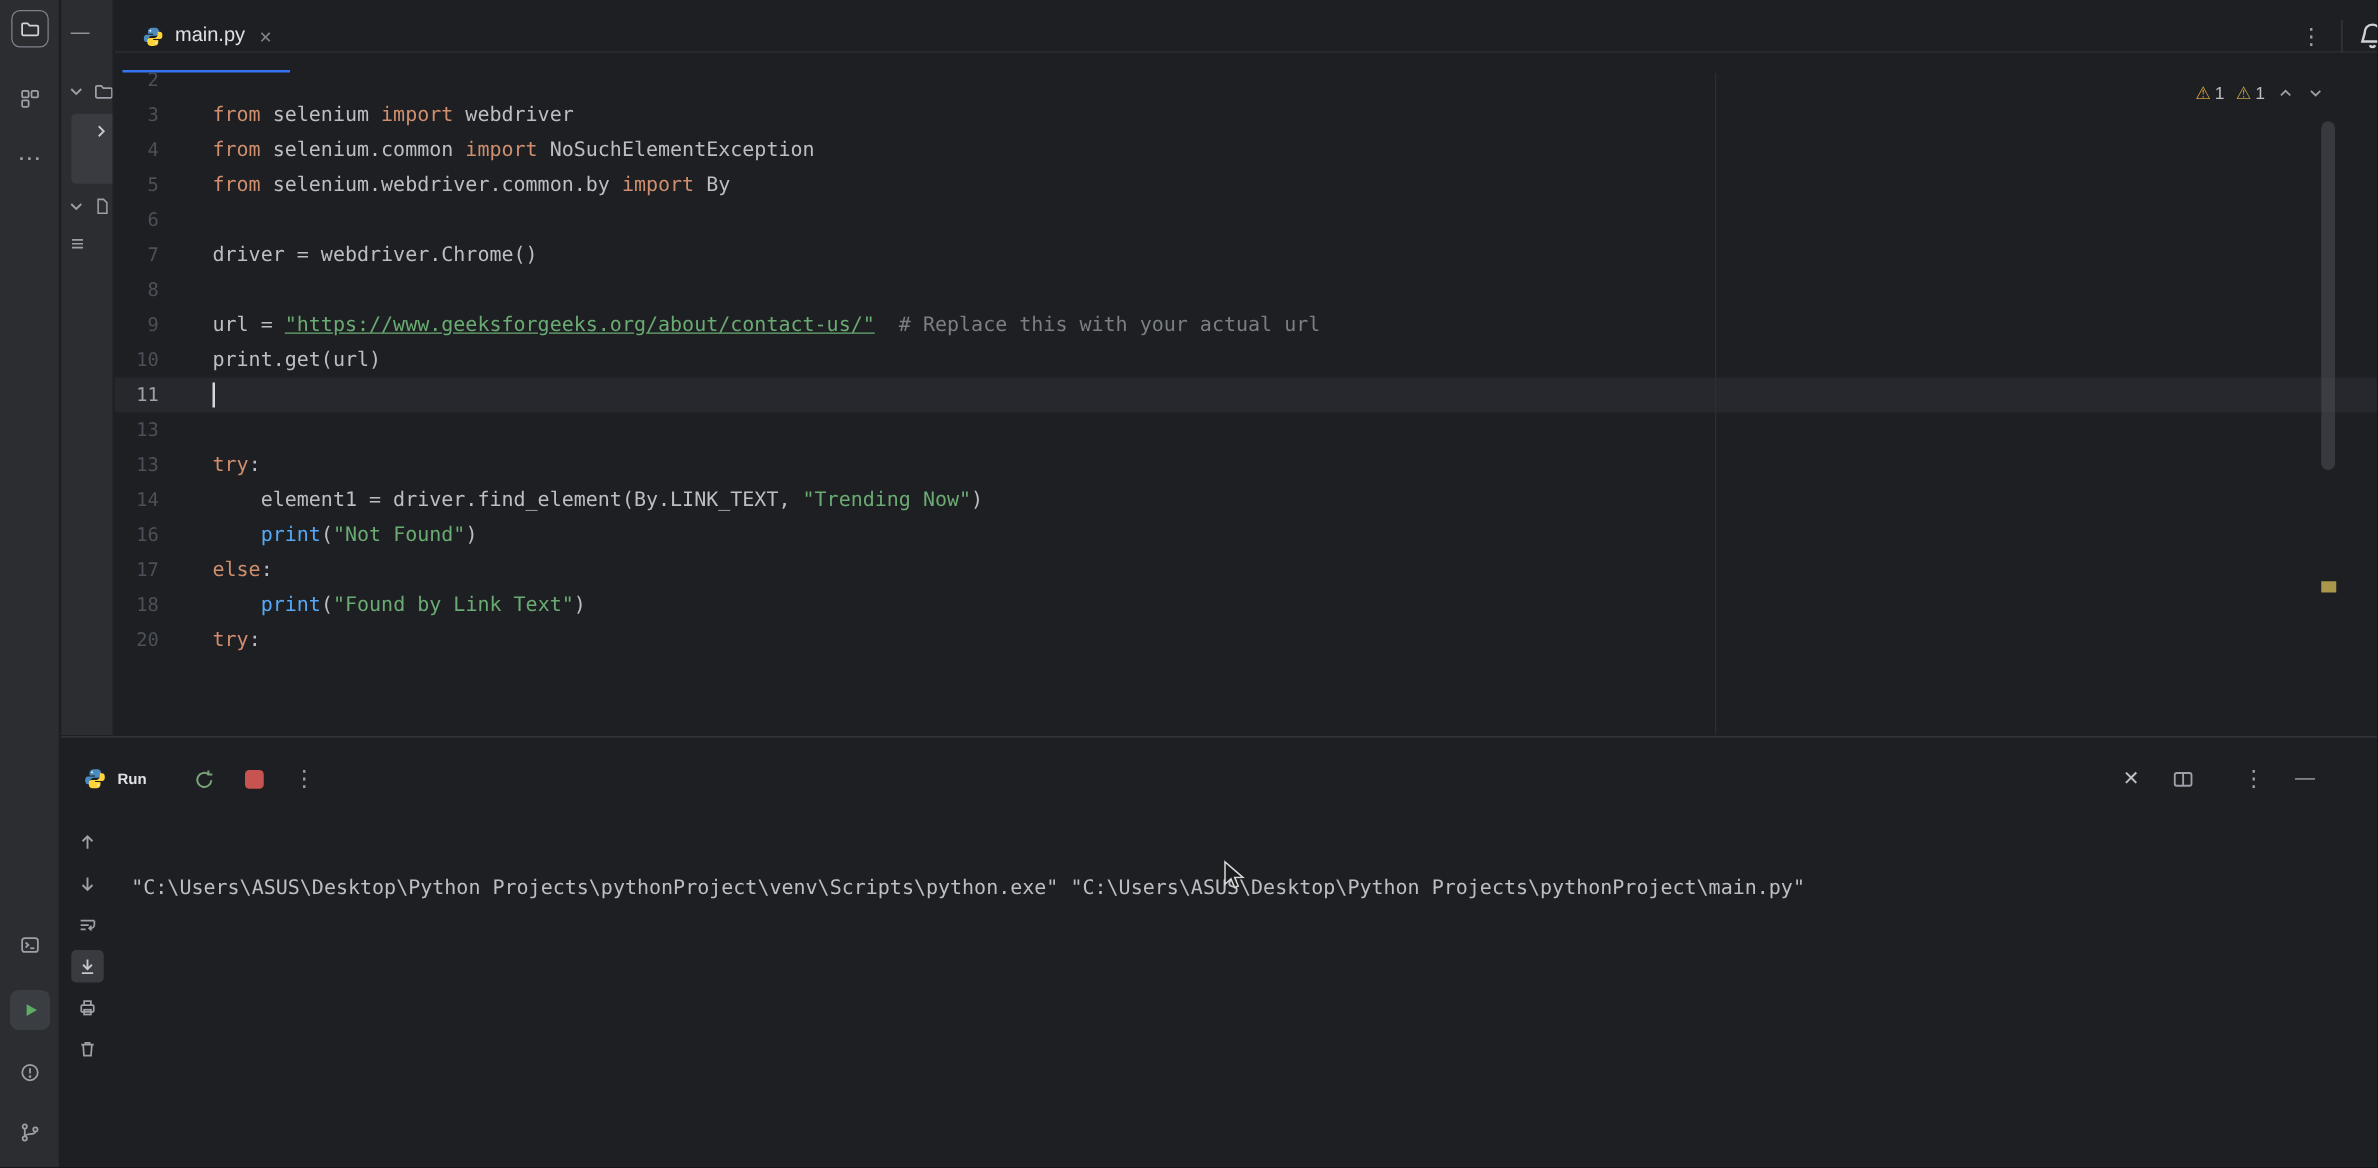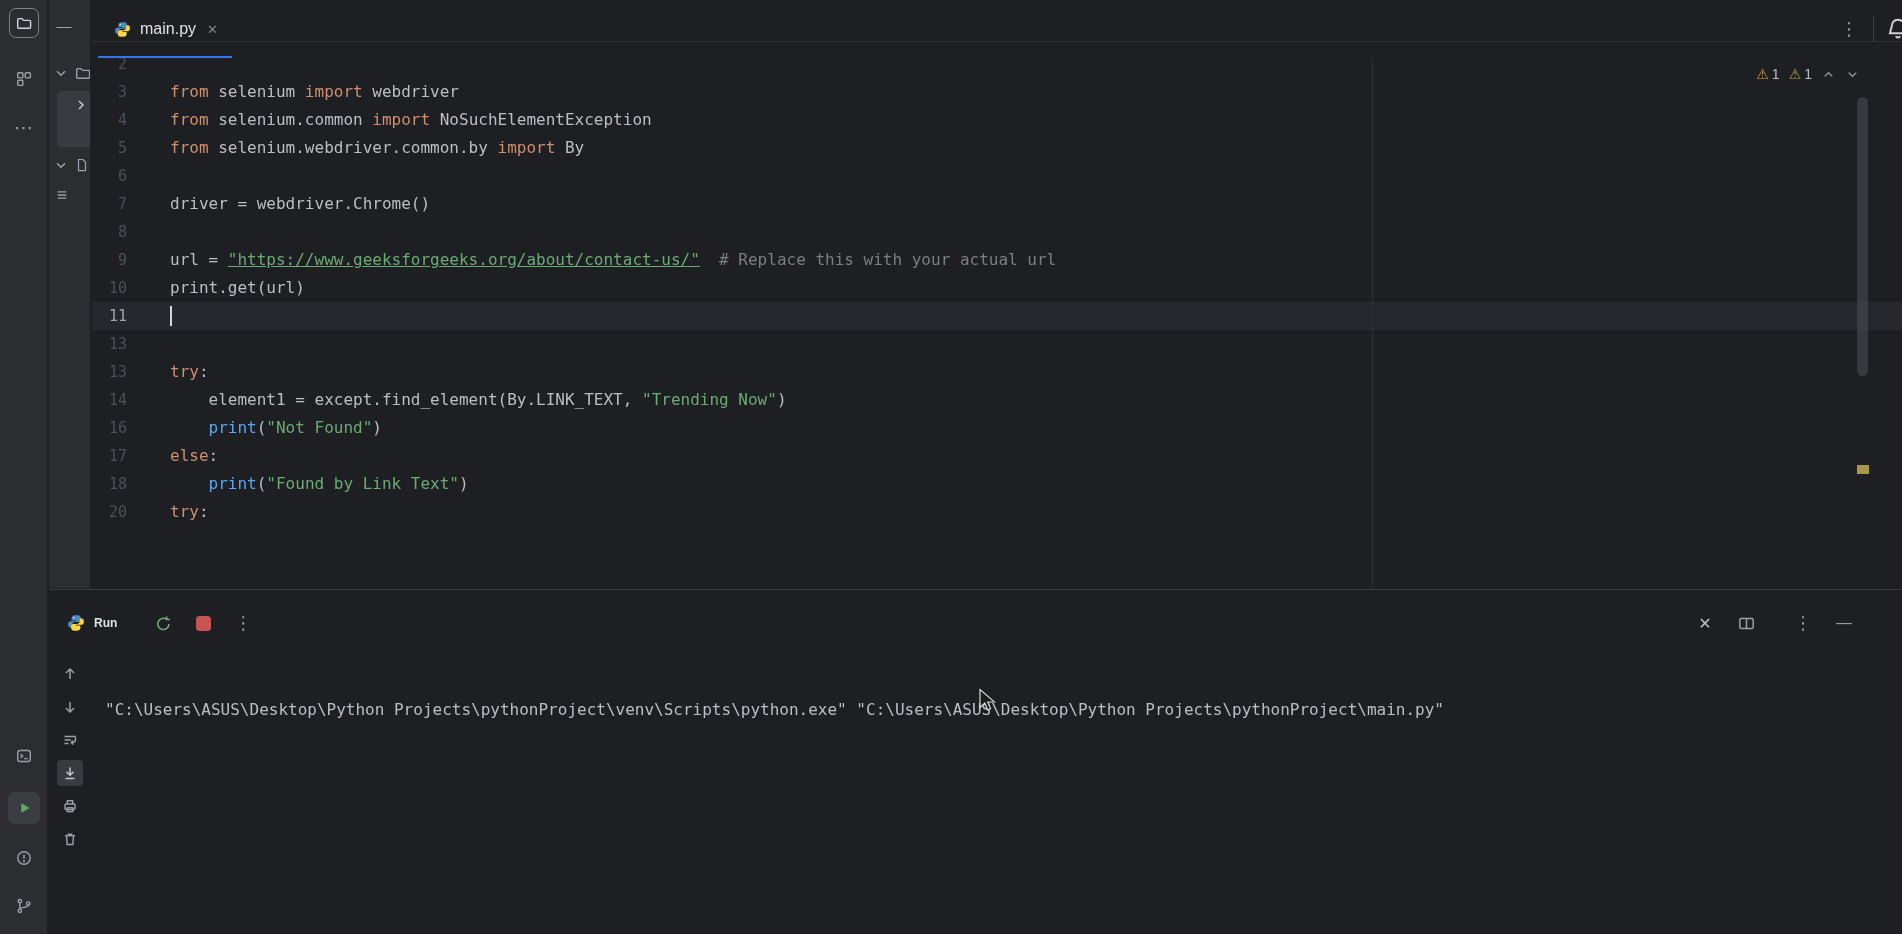--- a/index.html
+++ b/index.html
@@ -265,21 +265,21 @@
         <div class="code-row">
           <span class="ln">13</span>
           <span class="code"></span>
         </div>
         <div class="code-row">
           <span class="ln">13</span>
           <span class="code"><span class="tok-k">try</span><span class="tok-p">:</span></span>
         </div>
         <div class="code-row">
           <span class="ln">14</span>
-          <span class="code"><span class="tok-p">    element1 = except.find_element(By.LINK_TEXT, </span><span class="tok-s">"Trending Now"</span><span class="tok-p">)</span></span>
+          <span class="code"><span class="tok-p">    element1 = driver.find_element(By.LINK_TEXT, </span><span class="tok-s">"Trending Now"</span><span class="tok-p">)</span></span>
         </div>
         <div class="code-row">
           <span class="ln">16</span>
           <span class="code"><span class="tok-p">    </span><span class="tok-b">print</span><span class="tok-p">(</span><span class="tok-s">"Not Found"</span><span class="tok-p">)</span></span>
         </div>
         <div class="code-row">
           <span class="ln">17</span>
           <span class="code"><span class="tok-k">else</span><span class="tok-p">:</span></span>
         </div>
         <div class="code-row">

